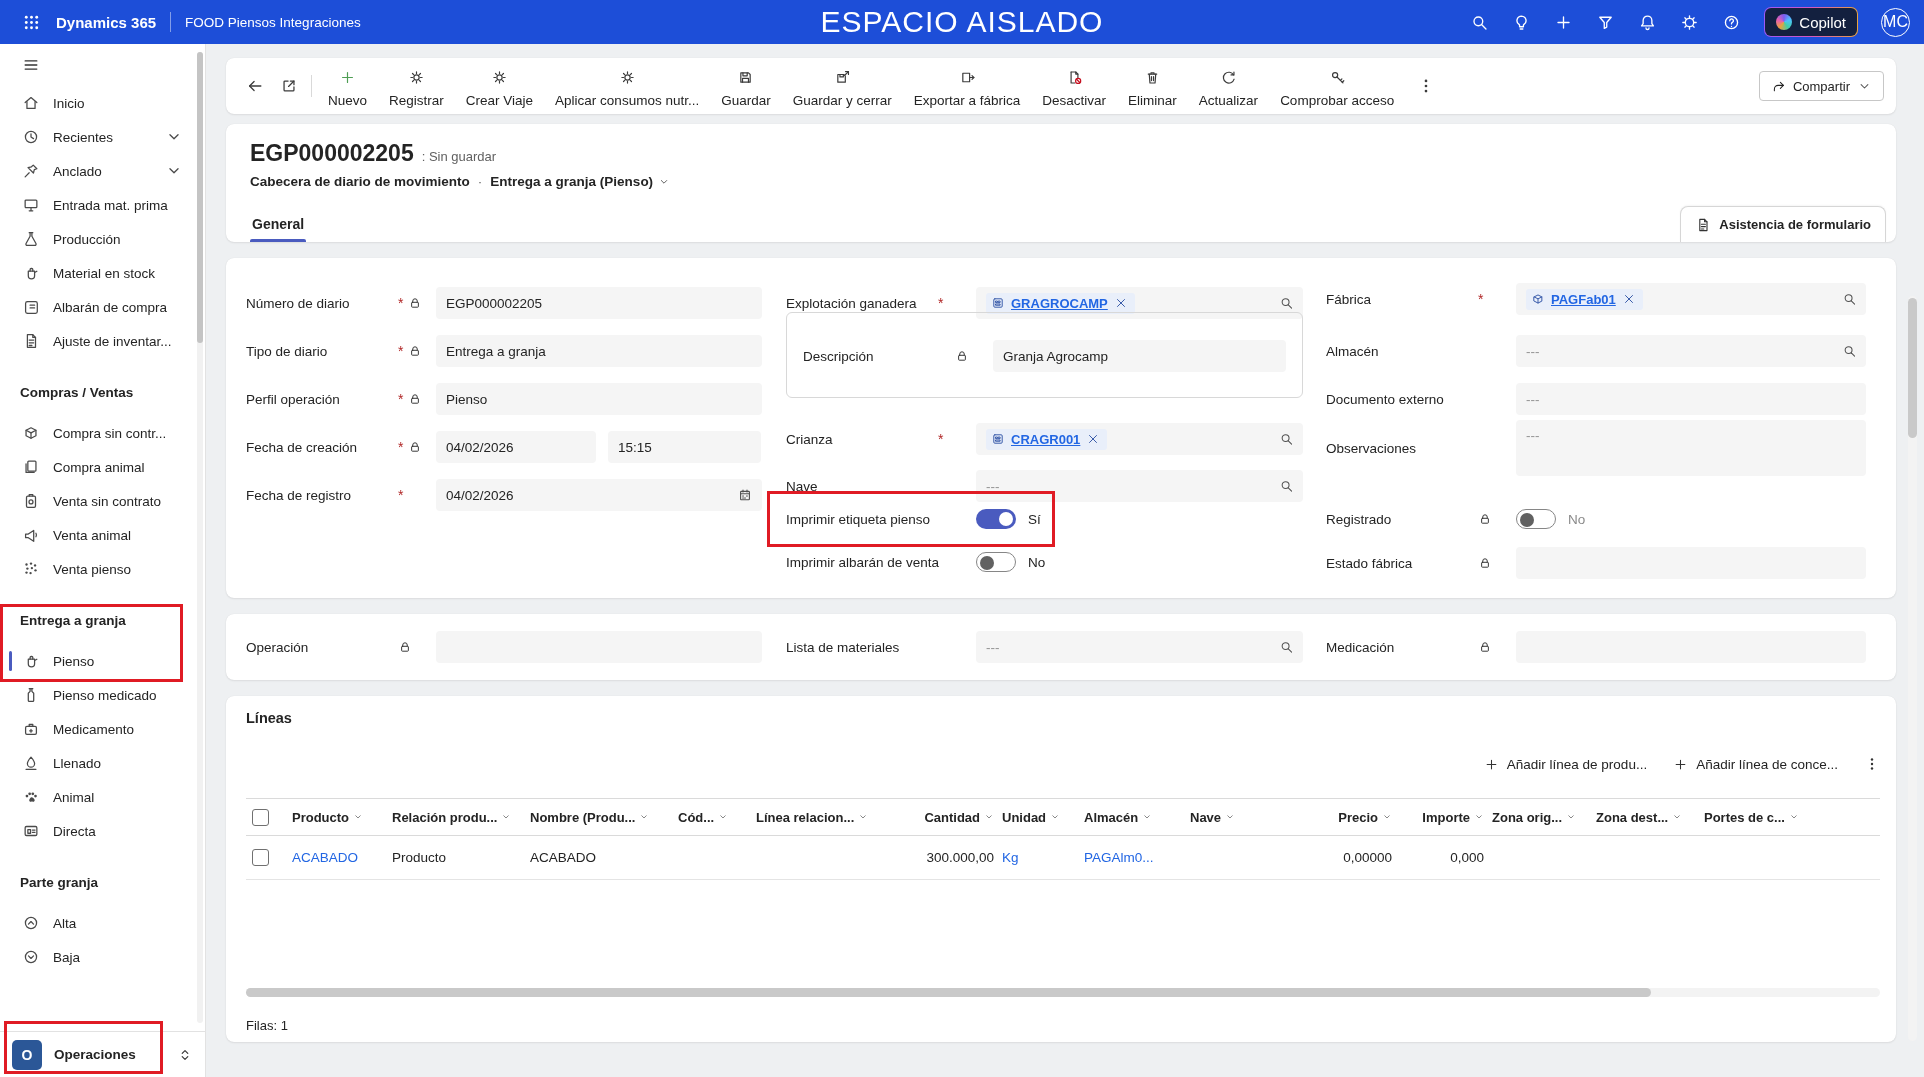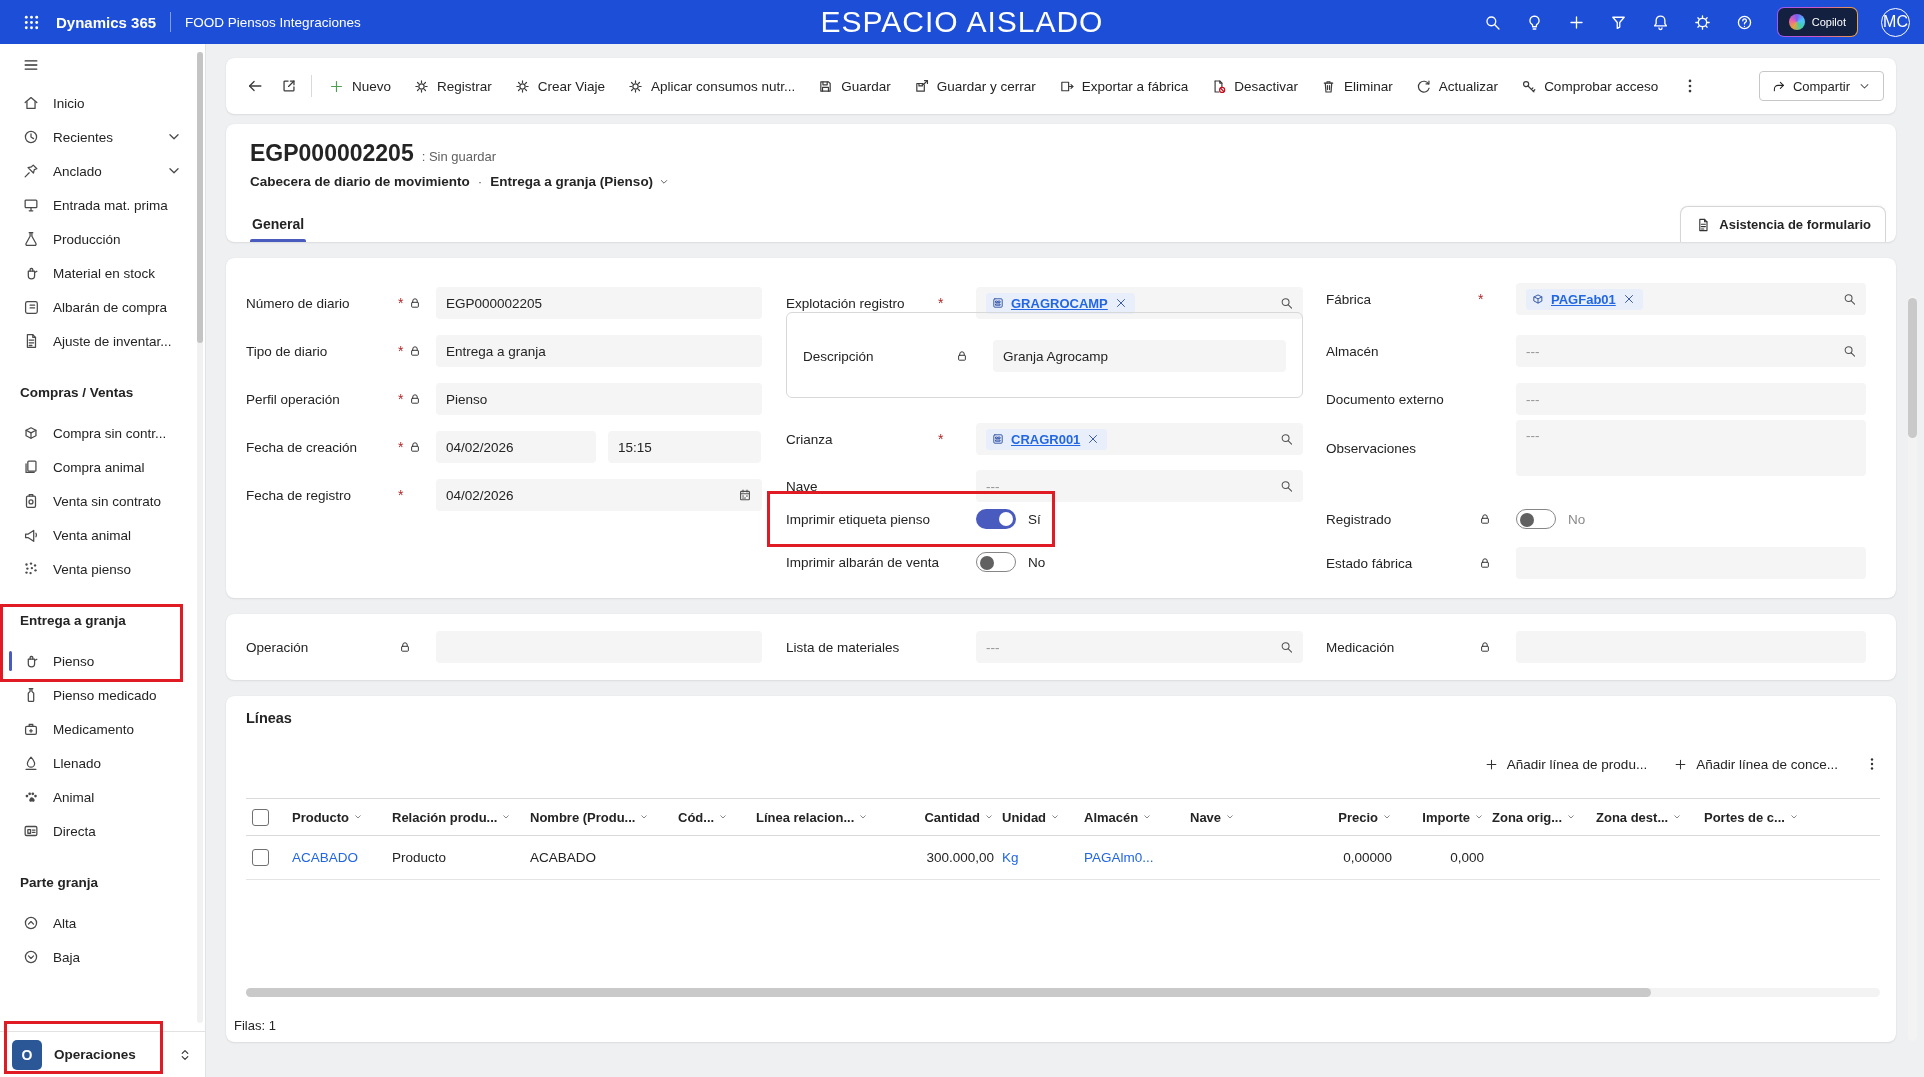--- a/index.html
+++ b/index.html
@@ -15,21 +15,21 @@
   .topbar { position:absolute; top:0; left:0; right:0; height:44px; background:#1d4ed8; color:#fff;
             display:flex; align-items:center; padding:0 14px; z-index:50; }
   .waffle-btn { width:34px; height:34px; display:flex; align-items:center; justify-content:center; color:#fff; }
   .brand { font-size:15px; font-weight:700; margin-left:8px; white-space:nowrap; }
   .tb-div { width:1px; height:20px; background:rgba(255,255,255,.45); margin:0 14px; }
   .appname { font-size:13.5px; white-space:nowrap; }
   .env-title { position:absolute; left:50%; transform:translateX(-50%); font-size:30px; font-weight:500; letter-spacing:1px; white-space:nowrap; }
   .tb-right { margin-left:auto; display:flex; align-items:center; gap:23px; }
   .tb-icon { width:19px; height:19px; color:#fff; cursor:pointer; }
   .copilot-btn { height:30px; border-radius:7px; display:flex; align-items:center; gap:7px; padding:0 11px;
-      font-size:11px; color:#fff; cursor:pointer;
+      font-size:15px; color:#fff; cursor:pointer;
       background:linear-gradient(#13203f,#13203f) padding-box,
                  linear-gradient(90deg,#9b59f6,#d557c0,#e8a33d) border-box;
       border:1.5px solid transparent; }
   .copilot-logo { width:16px; height:16px; border-radius:50%;
       background:conic-gradient(#7b5cf0,#4cc2ff,#41d0a5,#e8a33d,#e85fb0,#7b5cf0); }
   .avatar { width:29px; height:29px; border-radius:50%; border:1.5px solid #fff; display:flex;
       align-items:center; justify-content:center; font-size:16px; cursor:pointer; }
 
   
   .sidebar { position:absolute; top:44px; left:0; width:206px; bottom:0; background:#fff;
@@ -60,21 +60,21 @@
   .main { position:absolute; left:206px; top:44px; right:0; bottom:0; }
   .card { background:#fff; border-radius:8px; box-shadow:0 1px 2px rgba(0,0,0,.08), 0 0 1px rgba(0,0,0,.1);
           margin:0 28px 0 20px; position:relative; }
 
   
   .cmdbar { margin-top:14px; height:56px; display:flex; align-items:center; padding:0 12px; }
   .icon-btn { width:34px; height:34px; display:flex; align-items:center; justify-content:center; color:#3b3b3b;
               border-radius:4px; cursor:pointer; }
   .cmd-sep { width:1px; height:22px; background:#d9d9d9; margin:0 5px; }
   .cmd { display:flex; align-items:center; gap:7px; padding:0 11px; height:34px; border-radius:4px;
-         font-size:13.5px; color:#242424; cursor:pointer; white-space:nowrap; }
+         font-size:13.5px; color:#242424; cursor:pointer; white-space:nowrap;flex-direction:column; }
   .cmd .i { width:17px; height:17px; color:#3b3b3b; }
   .share-btn { margin-left:auto; border:1px solid #c7c7c7; border-radius:4px; height:30px; padding:0 11px;
                display:flex; align-items:center; gap:7px; font-size:13px; cursor:pointer; }
   .share-btn .i { width:15px; height:15px; }
   .share-chev { width:11px; height:11px; color:#555; }
 
   
   .headcard { margin-top:10px; height:118px; padding:16px 24px 0; }
   .rec-title-row { display:flex; align-items:baseline; }
   .rec-id { font-size:23px; font-weight:700; color:#242424; }
@@ -135,21 +135,21 @@
   .gh.r { justify-content:flex-end; }
   .gh .chev { width:10px; height:10px; color:#555; flex:0 0 auto; }
   .grid-row { display:flex; align-items:center; height:44px; border-bottom:1px solid #e4e4e4; }
   .gc { font-size:13.5px; padding-right:8px; overflow:hidden; white-space:nowrap; }
   .gc.r { text-align:right; }
   .gc .lnk { color:#2266e3; cursor:pointer; }
   .cb-cell { width:46px; flex:0 0 46px; display:flex; align-items:center; justify-content:flex-start; padding-left:6px; }
   .cb { width:17px; height:17px; border:1.5px solid #707070; border-radius:3px; background:#fff; cursor:pointer; }
   .hscroll { position:absolute; left:20px; right:16px; top:292px; height:9px; background:#f3f3f3; border-radius:5px; }
   .hthumb { position:absolute; left:0; top:0; height:9px; width:86%; background:#c9c9c9; border-radius:5px; cursor:pointer; }
-  .filas { position:absolute; left:8px; top:322px; font-size:13px; color:#242424; }
+  .filas { position:absolute; left:20px; top:322px; font-size:13px; color:#242424; }
 
   
   .vscroll { position:absolute; right:7px; top:252px; bottom:36px; width:9px; background:#f3f3f3; border-radius:5px; z-index:5; }
   .vthumb { position:absolute; top:2px; left:0; width:9px; height:140px; background:#c9c9c9; border-radius:5px; cursor:pointer; }
 </style>
 </head>
 <body>
 
 <div class="topbar">
   <div class="waffle-btn">
@@ -744,21 +744,21 @@
                 <path d="M4.5 8.5h11"></path>
                 <path d="M7.5 3.8v2.4M12.5 3.8v2.4"></path>
                 <path d="M7 11.2h1.2M11.8 11.2H13M7 13.8h1.2M9.4 13.8h1.2"></path>
               </svg>
             </span>
       </div>
         </div>
     </div>
 
     <div class="frow" style="left:560px;top:28px;width:517px">
-      <div class="flabel">Explotación registro</div>
+      <div class="flabel">Explotación ganadera</div>
       <div class="fmark">
           <span class="req"></span>
         </div>
       <div class="fctrl">
           <div class="finput">
         <span class="chip">
           <span class="i">
                 <svg viewBox="0 0 20 20" fill="none" stroke="currentColor" stroke-width="1.4" stroke-linecap="round" stroke-linejoin="round">
                   <rect x="4" y="4" width="12" height="12" rx="1.5"></rect>
                   <path d="M7 7.2h2.2v2.2H7zM10.8 7.2H13v2.2h-2.2zM7 11.4h6v1.8H7z"></path>

